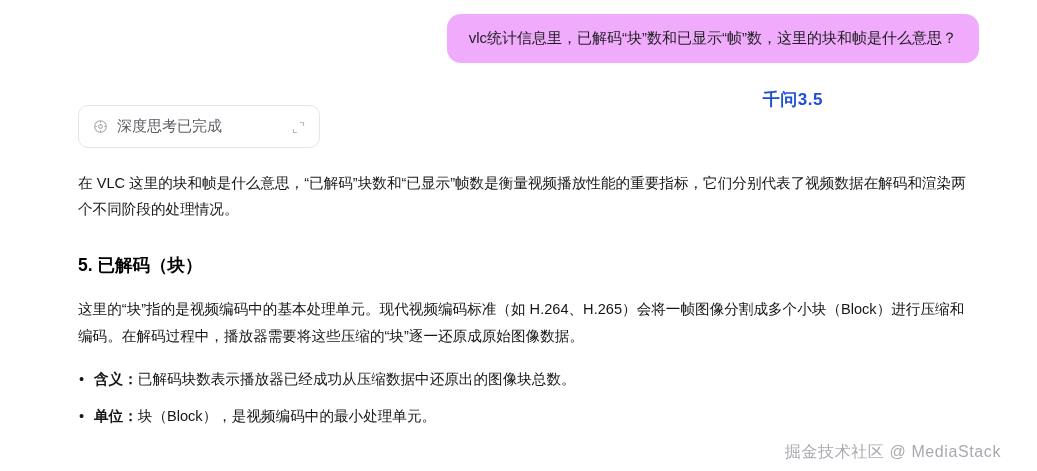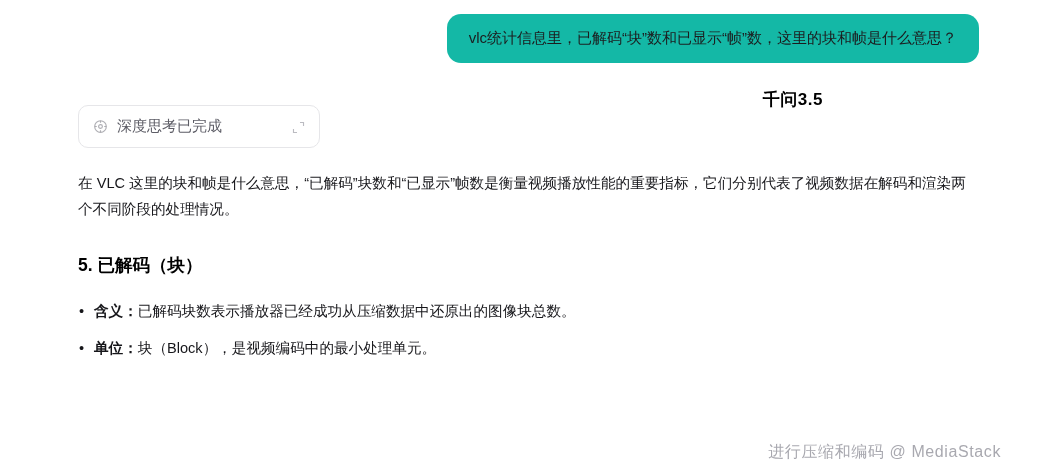--- a/index.html
+++ b/index.html
@@ -21,35 +21,35 @@
     height: 471px;
   }
 
   
   .user-row {
     display: flex;
     justify-content: flex-end;
     padding: 14px 58px 0 0;
   }
   .user-bubble {
-    background: #14b8a6;
+    background: #f0abfc;
     border-radius: 14px;
     padding: 13px 22px;
     font-size: 15px;
     line-height: 1.5;
     color: #1c1c1e;
     max-width: 620px;
   }
 
   
   .model-label {
     position: absolute;
     right: 214px;
     top: 88px;
-    color: #000000;
+    color: #1d4ed8;
     font-size: 17px;
     font-weight: 600;
     letter-spacing: .5px;
     margin-left: 26px;
   }
 
   
   .think-wrap {
     padding: 42px 0 0 78px;
   }
@@ -155,25 +155,26 @@
         </svg>
       </span>
     </div>
   </div>
 
   <div class="answer">
     <p>在 VLC 这里的块和帧是什么意思，“已解码”块数和“已显示”帧数是衡量视频播放性能的重要指标，它们分别代表了视频数据在解码和渲染两个不同阶段的处理情况。</p>
 
     <h3>5. 已解码（块）</h3>
 
+    <p class="para2">这里的“块”指的是视频编码中的基本处理单元。现代视频编码标准（如 H.264、H.265）会将一帧图像分割成多个小块（Block）进行压缩和编码。在解码过程中，播放器需要将这些压缩的“块”逐一还原成原始图像数据。</p>
 
     <ul class="bullets">
       <li>
         <span class="b">含义：</span><span>已解码块数表示播放器已经成功从压缩数据中还原出的图像块总数。</span>
       </li>
       <li>
         <span class="b">单位：</span><span>块（Block），是视频编码中的最小处理单元。</span>
       </li>
     </ul>
   </div>
 
-  <div class="watermark">进行压缩和编码 @ MediaStack</div>
+  <div class="watermark">掘金技术社区 @ MediaStack</div>
 </div>
 
 </body></html>

